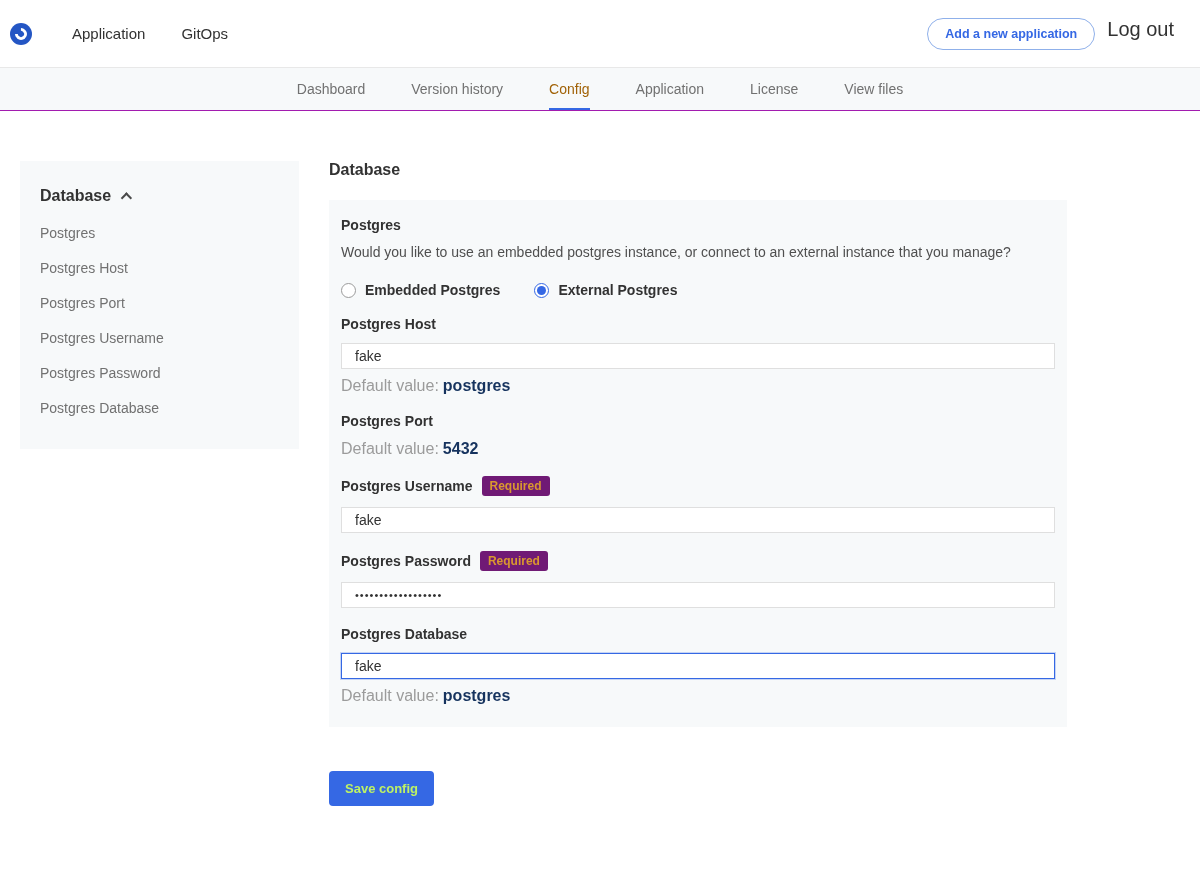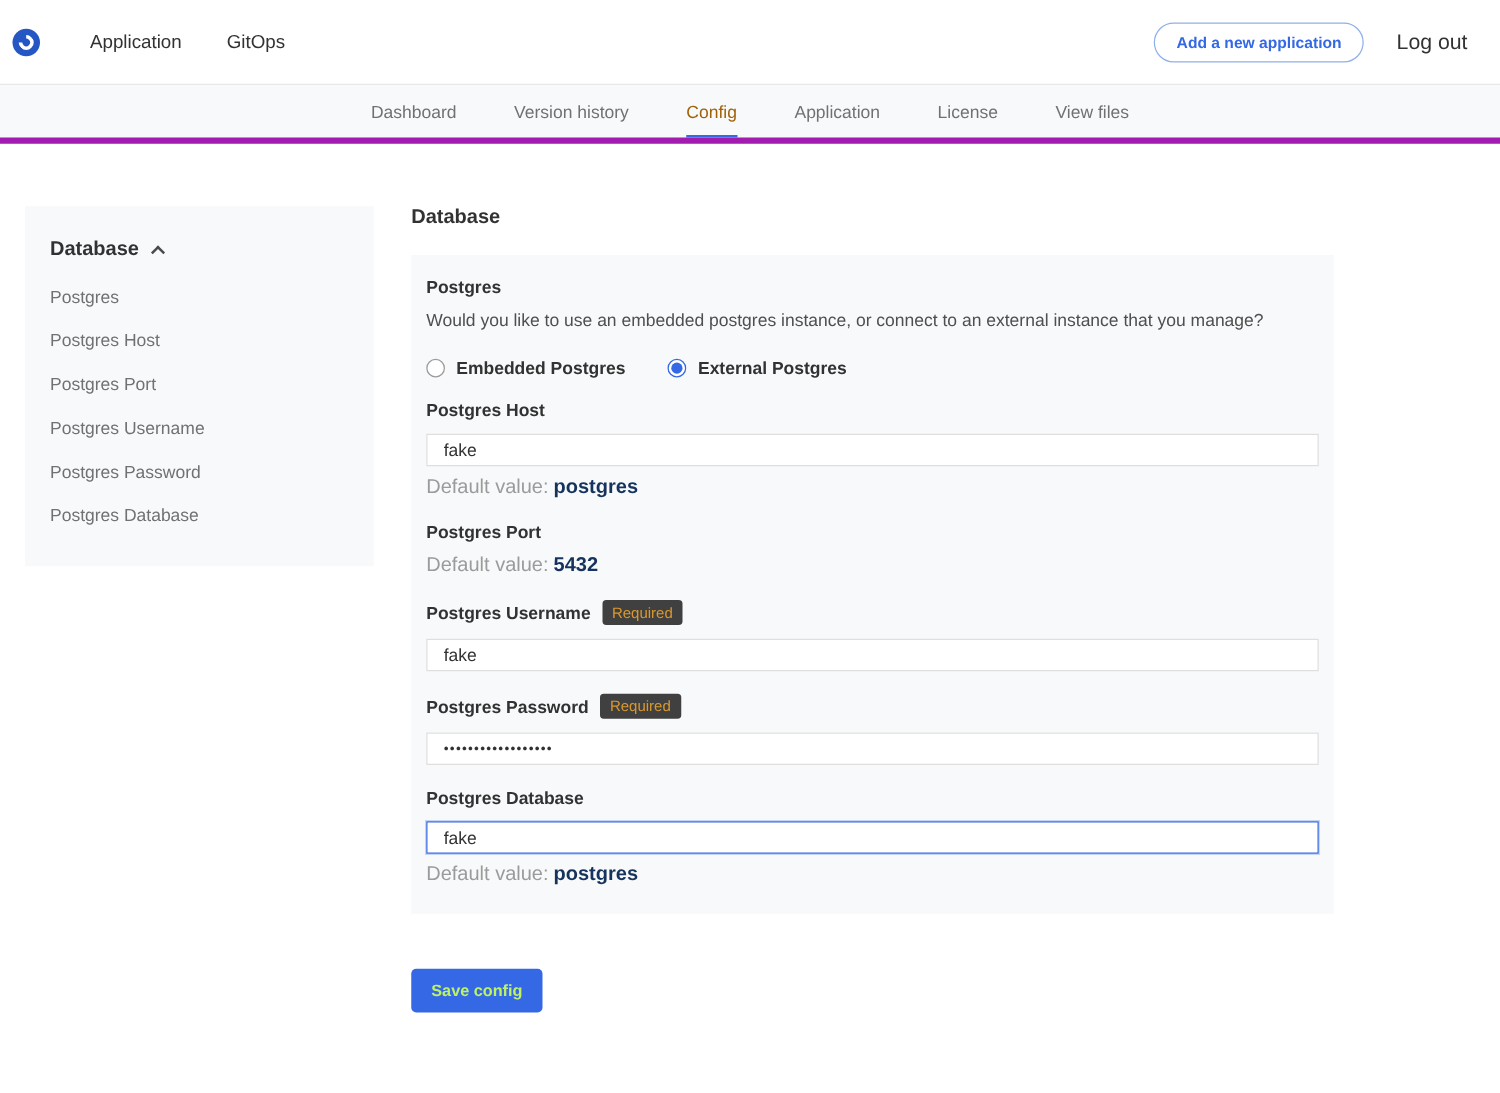--- a/index.html
+++ b/index.html
@@ -33,38 +33,38 @@
     content: "";
     position: absolute;
     inset: 5px;
     border: 3px solid #fff;
     border-left-color: transparent;
     border-radius: 50%;
     transform: rotate(45deg);
   }
   .header-tabs { display: flex; gap: 36px; margin-left: 40px; align-items: center; }
   .header-tab { font-size: 15px; color: #323232; cursor: pointer; }
-  .header-right { margin-left: auto; display: flex; align-items: center; gap: 26px; }
+  .header-right { margin-left: auto; display: flex; align-items: flex-start; gap: 12px; }
   .add-app-btn {
     border: 1px solid #8fb0ea;
     color: #3568e4;
     background: #fff;
     font-weight: bold;
     font-size: 12.5px;
     padding: 8px 17px;
     border-radius: 17px;
     cursor: pointer;
     font-family: inherit;
   }
-  .logout { font-size: 17px; color: #323232; cursor: pointer; }
+  .logout { font-size: 20px; color: #323232; cursor: pointer; }
 
   
   .subnav {
     background: #f7f9fa;
-    border-bottom: 5px solid #a21caf;
+    border-bottom: 1px solid #a21caf;
     display: flex;
     justify-content: center;
   }
   .subnav-tab {
     font-size: 14px;
     color: #717171;
     padding: 13px 0 11px;
     margin: 0 23px;
     border-bottom: 2px solid transparent;
     cursor: pointer;
@@ -137,24 +137,24 @@
   .radio-label { font-size: 14px; font-weight: bold; }
 
   .field-label {
     font-size: 14px;
     font-weight: bold;
     margin: 18px 0 11px;
     display: flex;
     align-items: center;
   }
   .required-badge {
-    background: #404040;
+    background: #701a75;
     color: #d9982f;
     font-size: 12px;
-    font-weight: normal;
+    font-weight: bold;
     padding: 3px 8px;
     border-radius: 3px;
     margin-left: 9px;
   }
 
   .text-input {
     width: 100%;
     height: 26px;
     border: 1px solid #dfdfdf;
     border-radius: 0;

